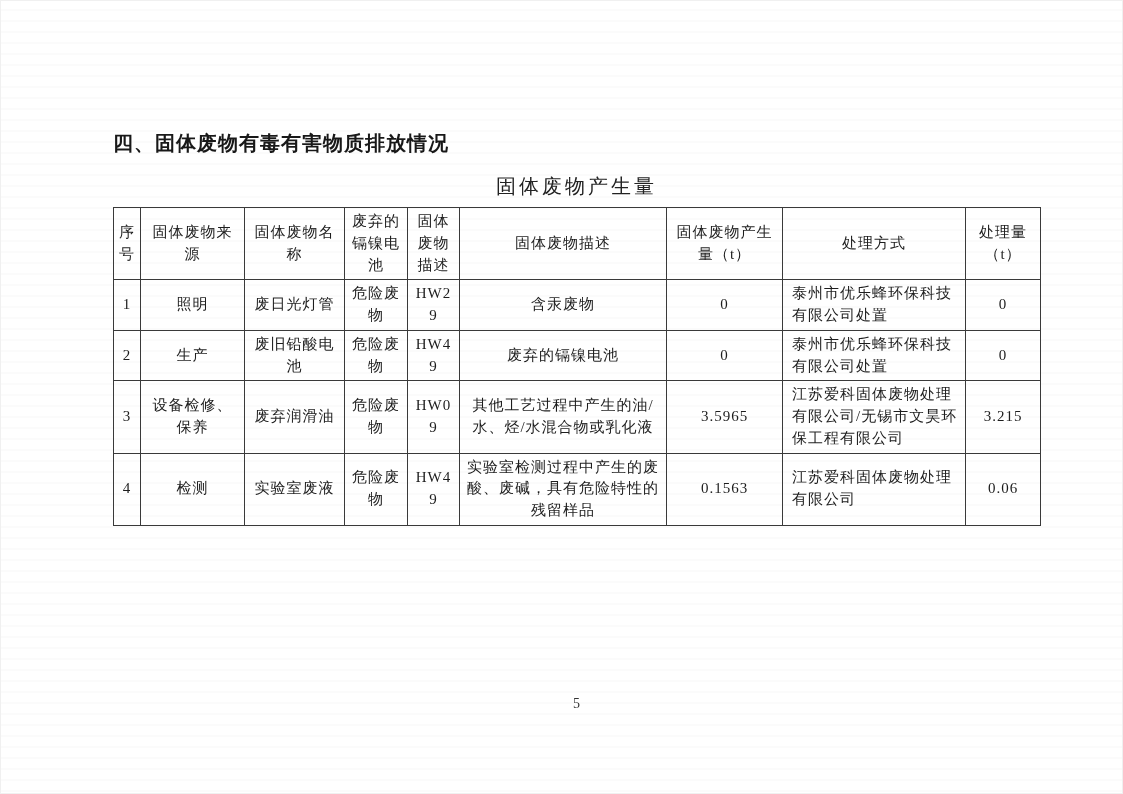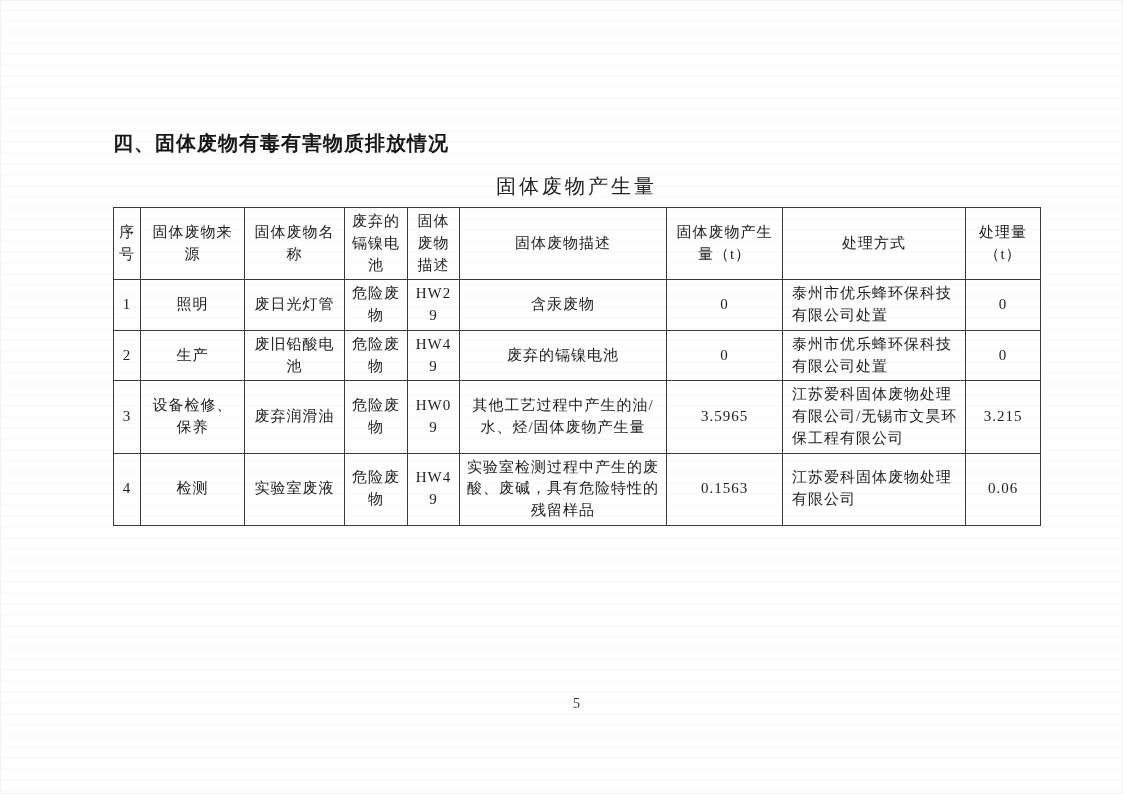--- a/index.html
+++ b/index.html
@@ -139,21 +139,21 @@
         <td>0</td>
         <td class="disposal">泰州市优乐蜂环保科技有限公司处置</td>
         <td>0</td>
       </tr>
       <tr class="r3">
         <td>3</td>
         <td>设备检修、保养</td>
         <td>废弃润滑油</td>
         <td>危险废物</td>
         <td>HW09</td>
-        <td>其他工艺过程中产生的油/水、烃/固体废物产生量</td>
+        <td>其他工艺过程中产生的油/水、烃/水混合物或乳化液</td>
         <td>3.5965</td>
         <td class="disposal">江苏爱科固体废物处理有限公司/无锡市文昊环保工程有限公司</td>
         <td>3.215</td>
       </tr>
       <tr class="r4">
         <td>4</td>
         <td>检测</td>
         <td>实验室废液</td>
         <td>危险废物</td>
         <td>HW49</td>

